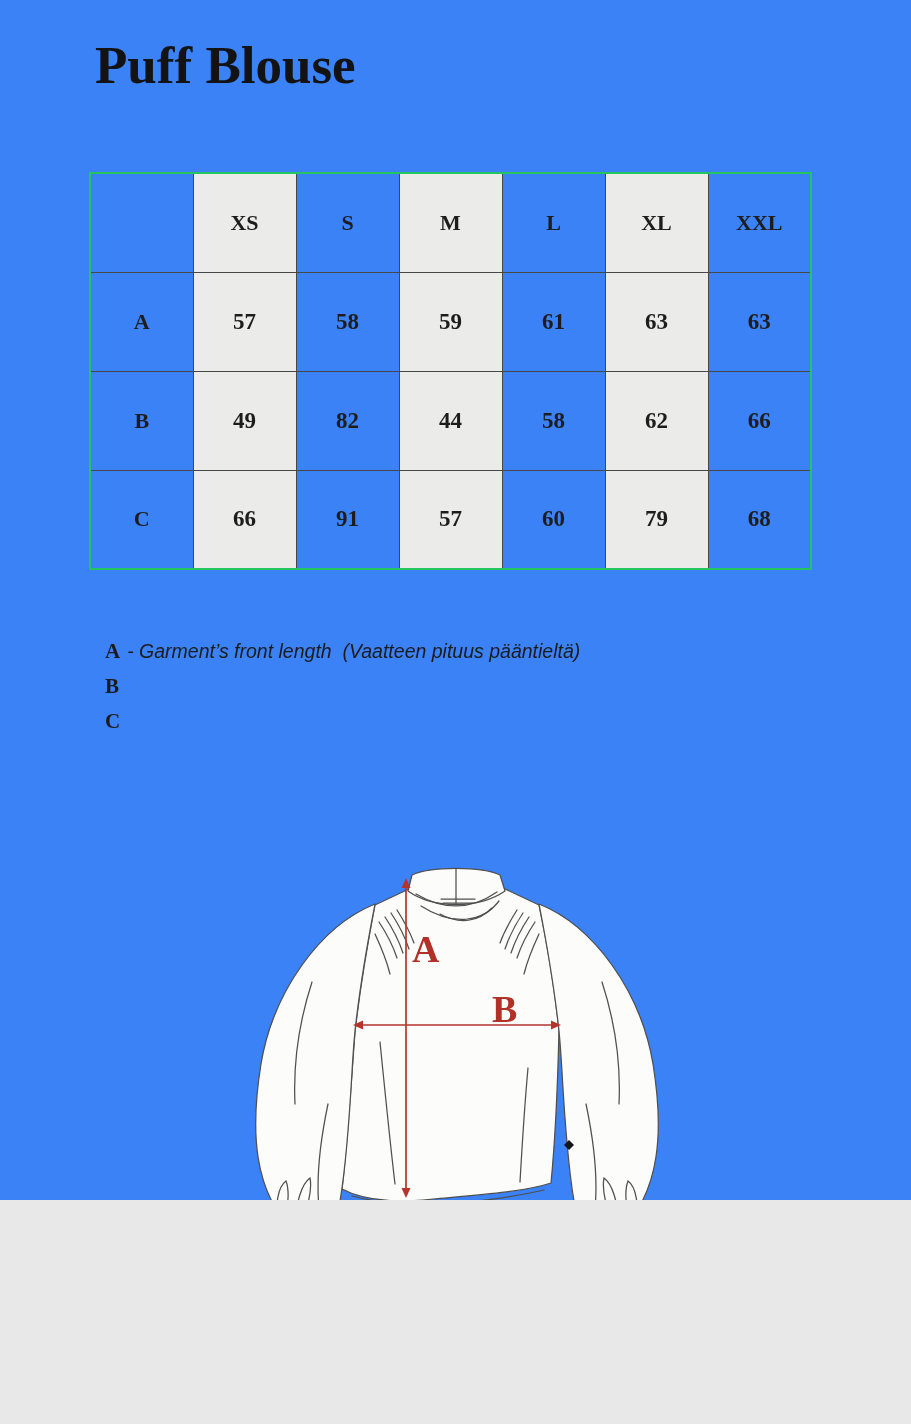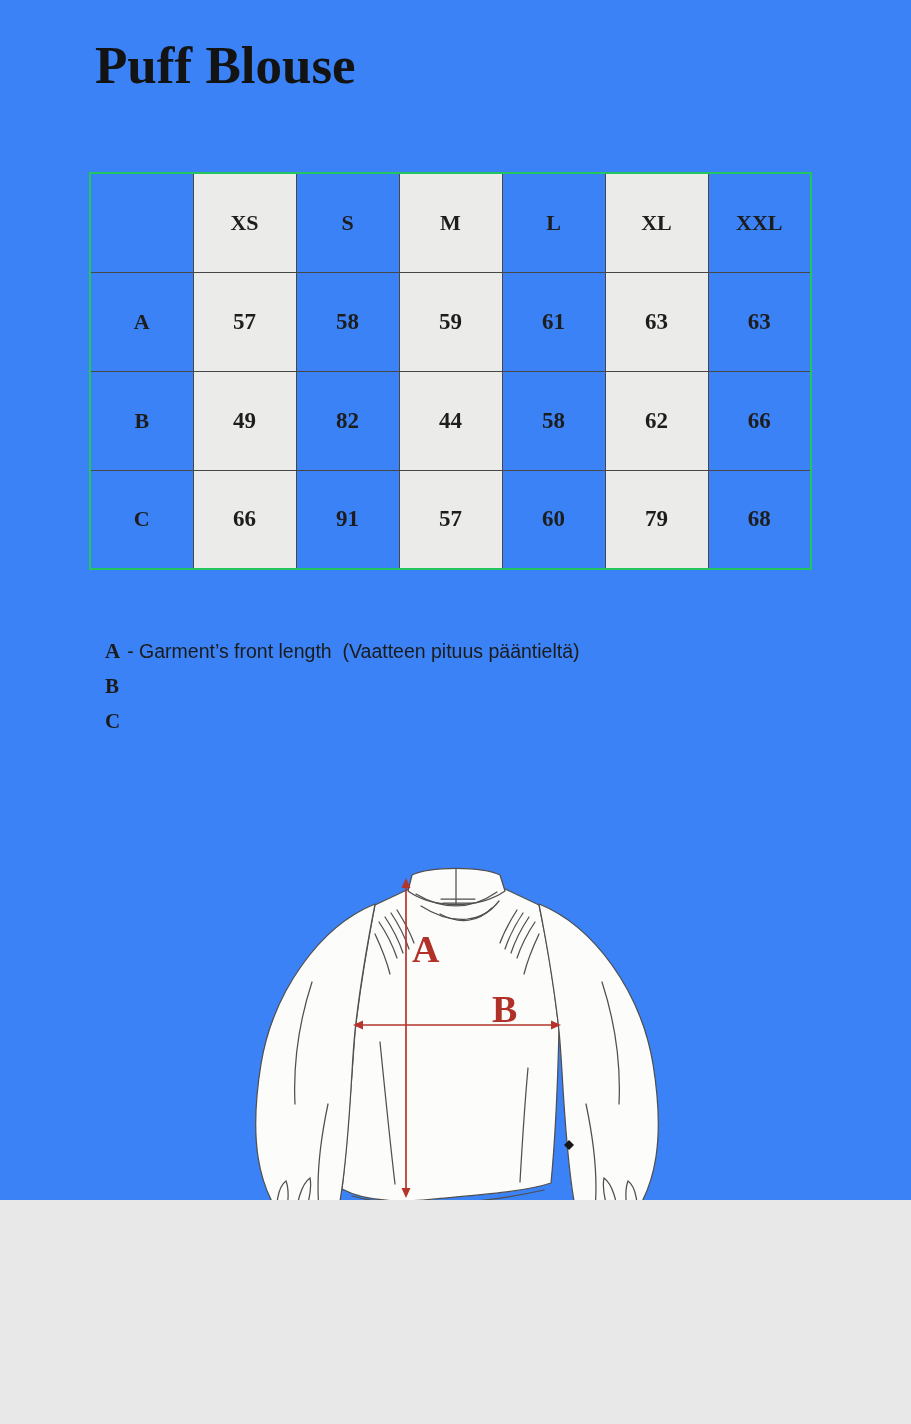--- a/index.html
+++ b/index.html
@@ -30,21 +30,21 @@
   .size-table td.row-label { font-weight:700; font-size:22px; }
   .shaded { background:#ebebe9; }
   .legend { position:absolute; left:105px; top:639px; }
   .legend-row { display:flex; align-items:baseline; margin-bottom:10px; }
   .legend-letter {
     font-family:"Liberation Serif","DejaVu Serif",serif;
     font-weight:700; font-size:21px; color:#1b1b1b; flex:none;
   }
   .legend-text {
     font-family:"Liberation Sans","DejaVu Sans",sans-serif;
-    font-size:19.5px; color:#1b1b1b; margin-left:7px; white-space:pre-wrap;
+    font-size:19.5px; color:#1b1b1b; margin-left:7px; white-space:pre-wrap;font-style:italic;
   }
   .diagram { position:absolute; left:228px; top:842px; }
   .diagram .ink { stroke:#4f4f4f; stroke-width:1.25; fill:none; stroke-linecap:round; }
   .diagram .fillink { stroke:#4f4f4f; stroke-width:1.25; fill:#fcfcfb; stroke-linejoin:round; }
   .diagram .weave { stroke:#4f4f4f; stroke-width:2.4; fill:none; stroke-dasharray:4.5,3; }
   .diagram .red { stroke:#b5342c; stroke-width:1.7; fill:none; }
   .diagram .redfill { fill:#b5342c; stroke:none; }
   .diagram text {
     font-family:"Liberation Serif","DejaVu Serif",serif;
     font-weight:700; font-size:38px; fill:#b13129;

